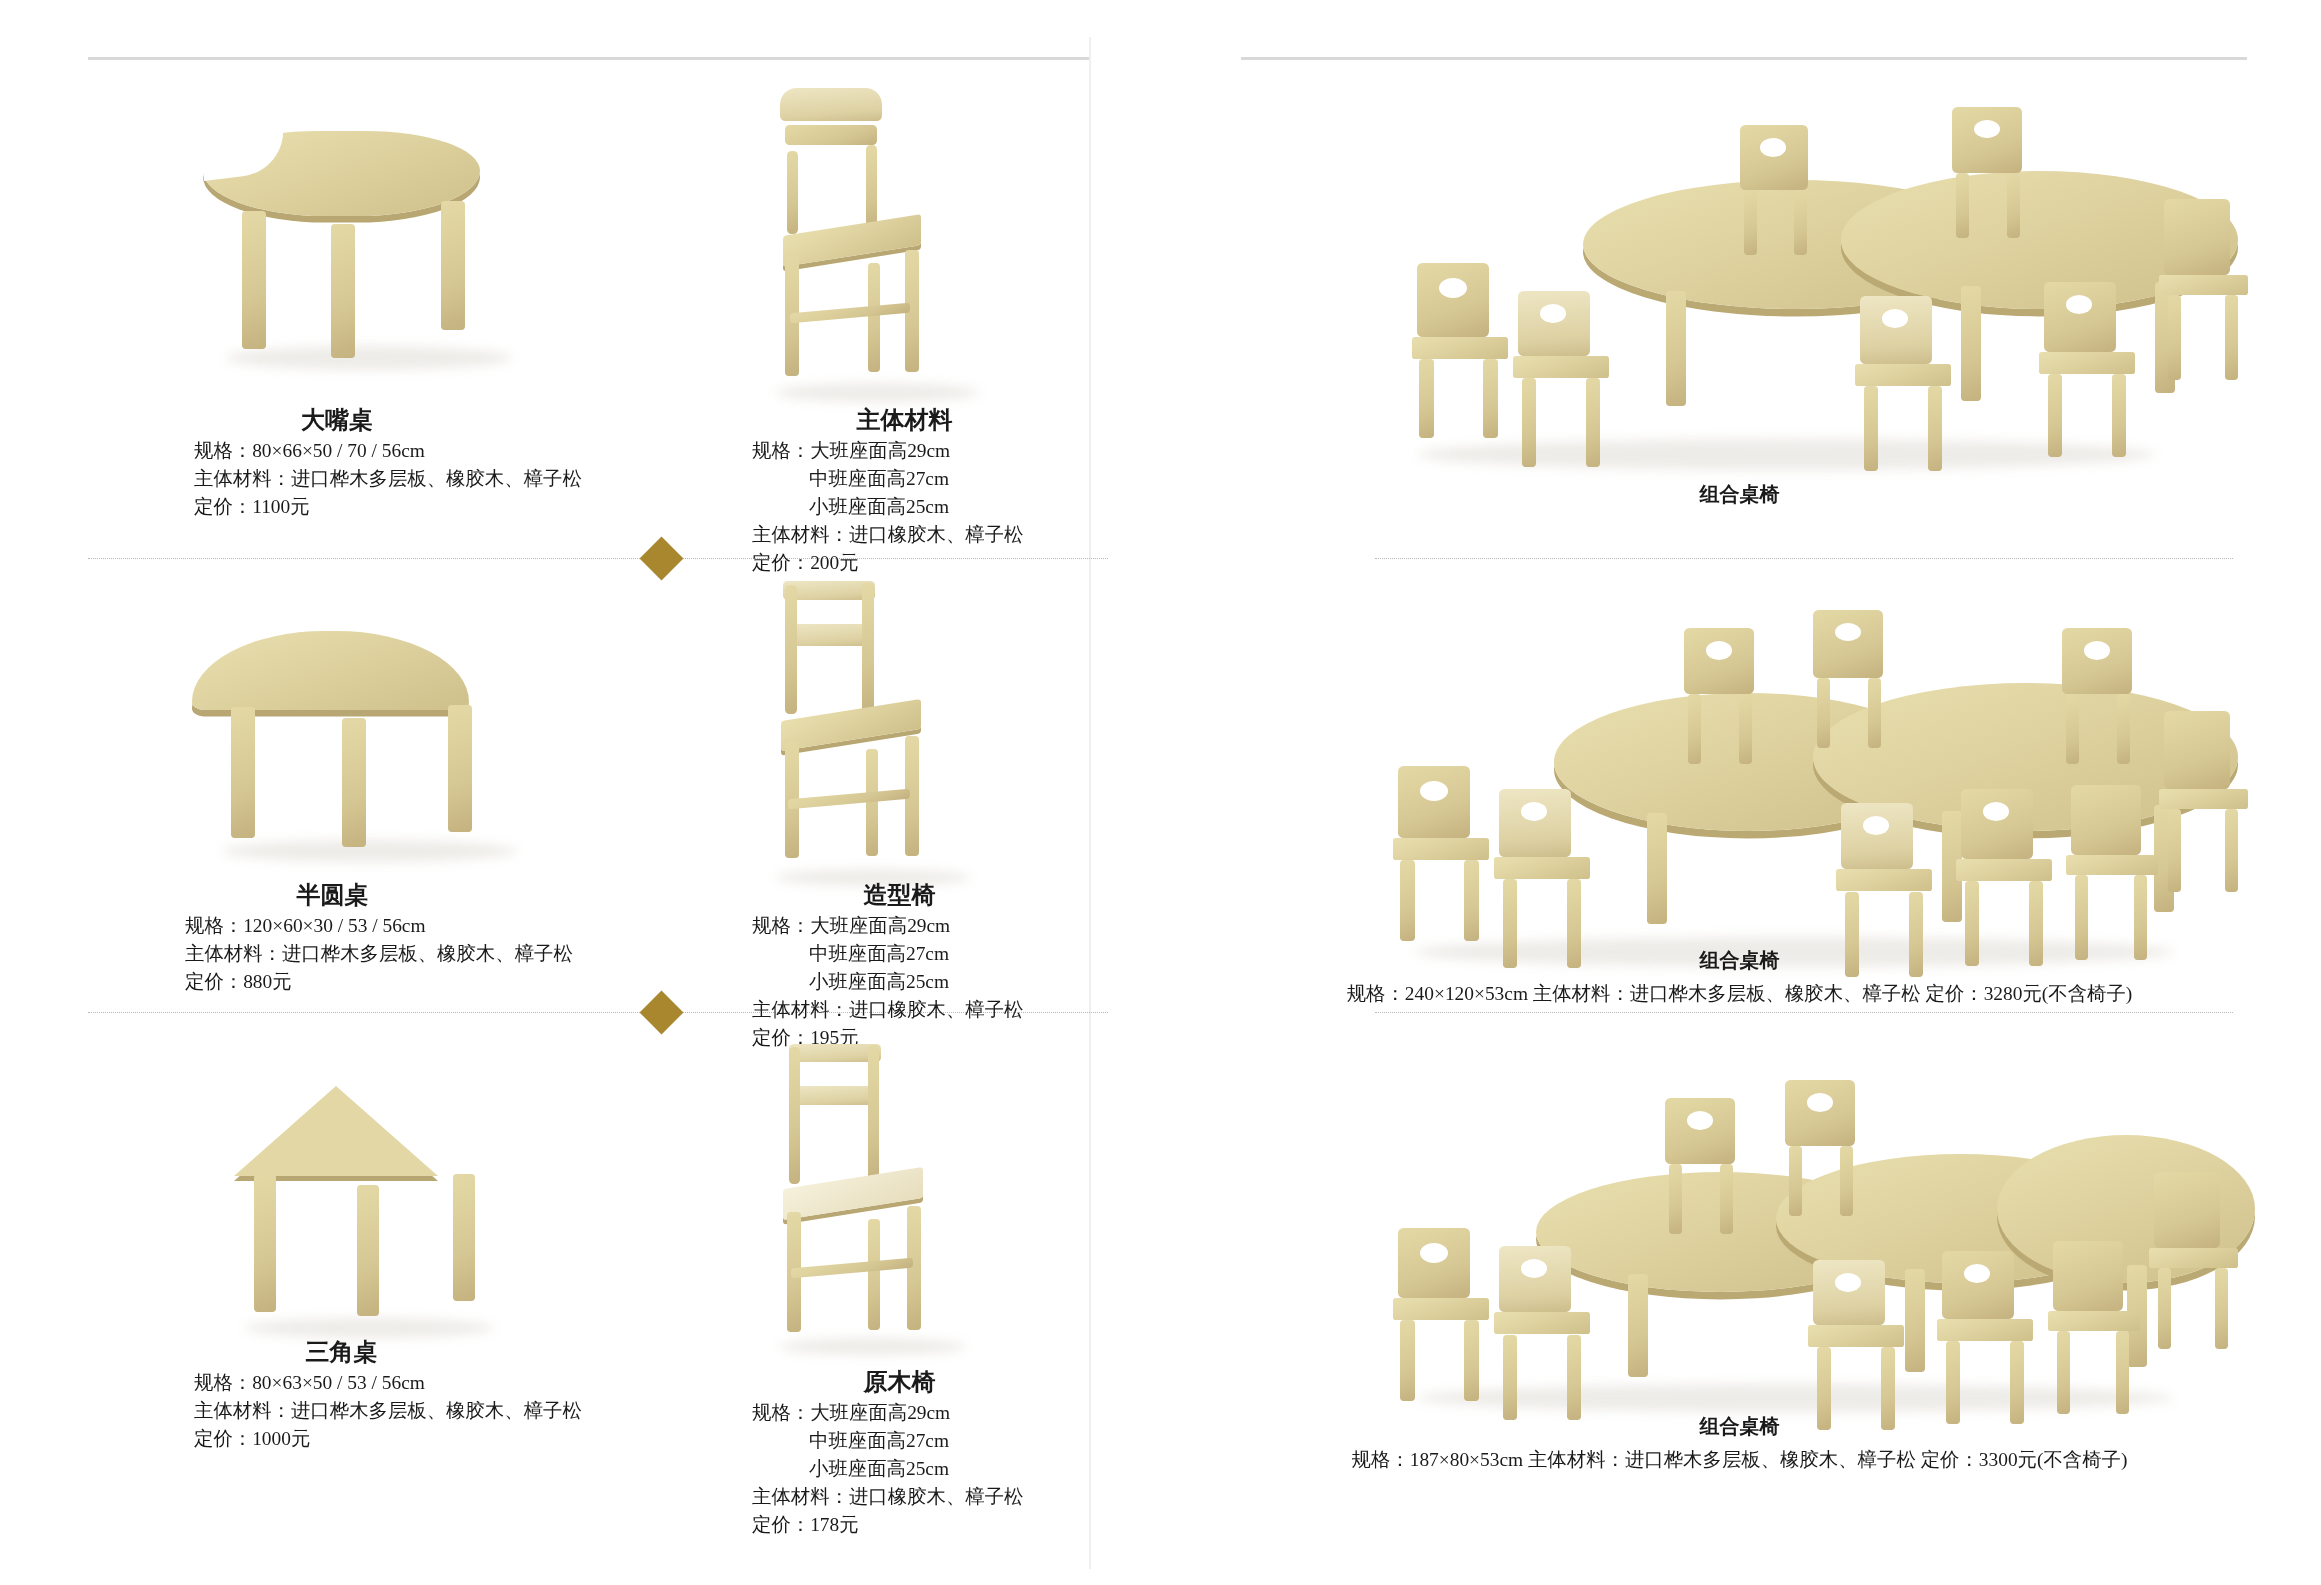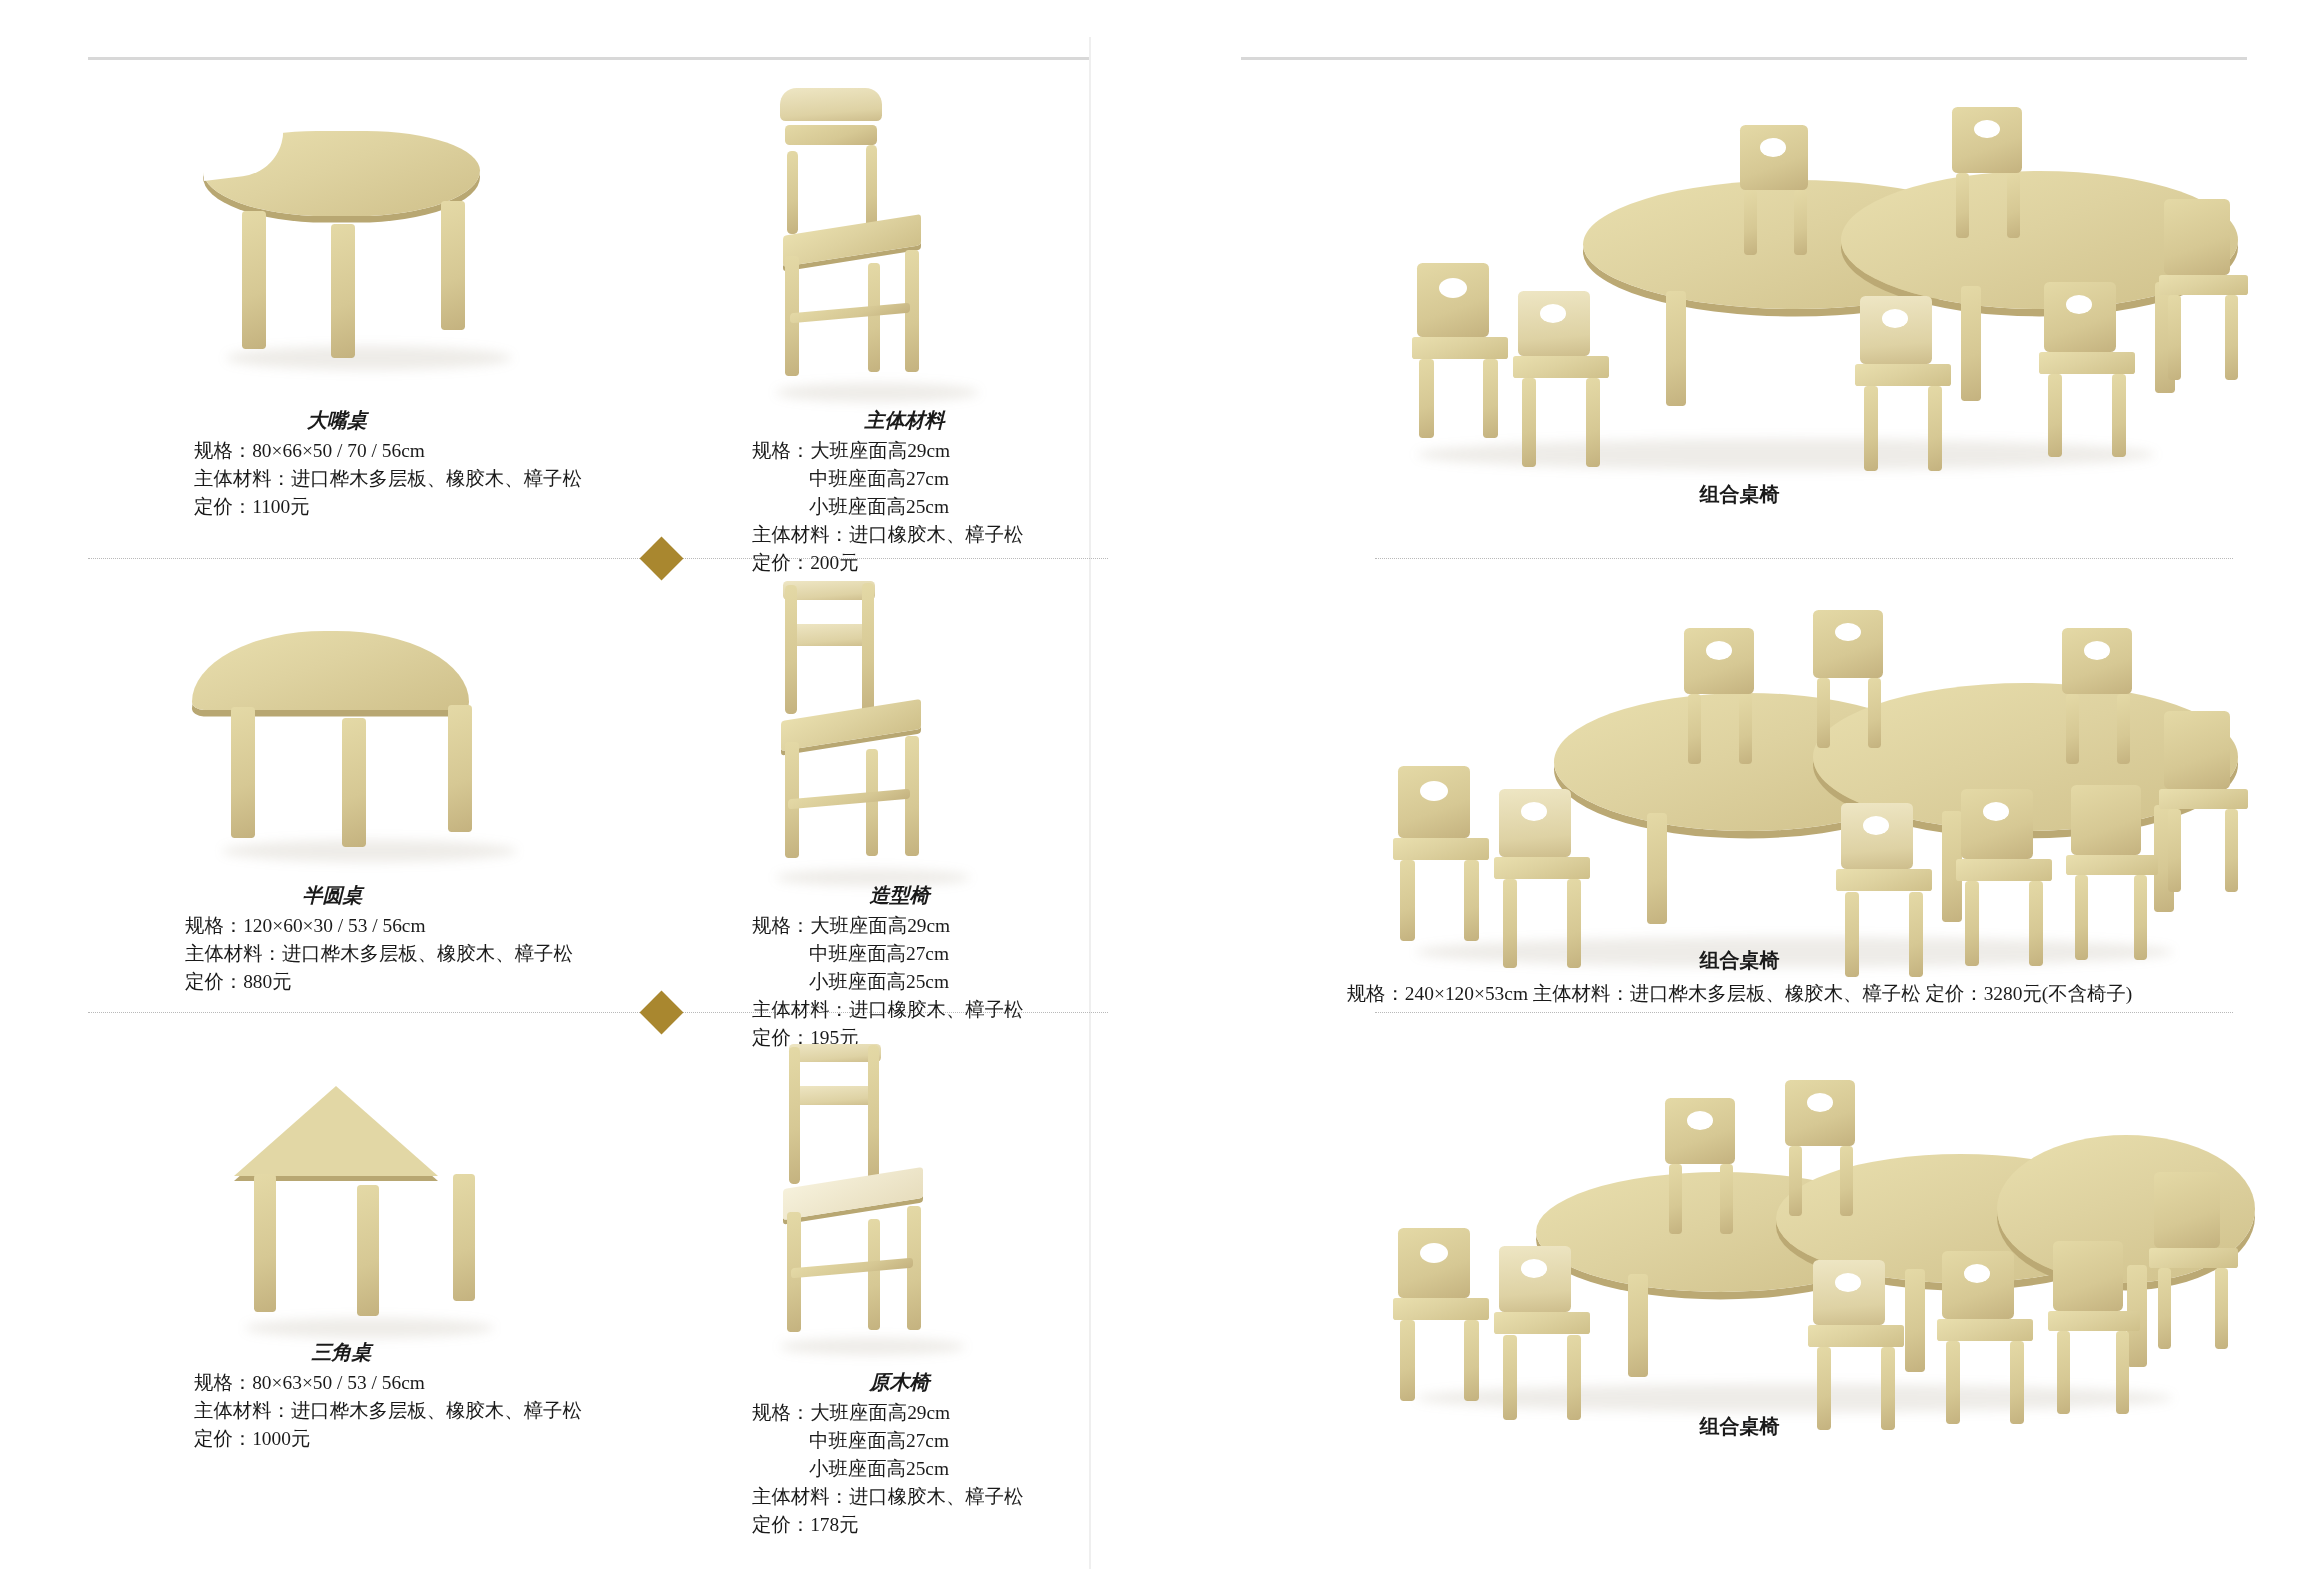--- a/index.html
+++ b/index.html
@@ -24,21 +24,21 @@
   .diamond.dm1{left:646px;top:543px;}
   .diamond.dm2{left:646px;top:997px;}
 
   
   .v-divider{position:absolute;left:1089px;top:37px;width:1.8px;height:1532px;background:#efefef;}
 
   
   .prod{position:absolute;}
   .img-box{position:relative;}
   .caption{font-size:19.4px;line-height:28px;}
-  .cap-title{font-weight:bold;font-size:20px;margin-bottom:2.8px;font-style:italic;}
+  .cap-title{font-weight:bold;font-size:24px;margin-bottom:2.8px;}
   .cap-line{white-space:nowrap;}
   .indent{display:inline-block;width:57px;}
 
   
   .wood-a{background:linear-gradient(160deg,#e9dfae 0%,#ded2a0 45%,#cfc08a 100%);}
   .wood-b{background:linear-gradient(160deg,#e4d9a6 0%,#d6c894 60%,#c4b27f 100%);}
   .wood-c{background:linear-gradient(175deg,#eee6c4 0%,#ded2a4 70%,#cdbd8c 100%);}
   .leg{position:absolute;border-radius:3.7px;}
   .shadow{position:absolute;border-radius:50%;background:rgba(120,110,80,.13);filter:blur(5.5px);}
 
@@ -403,15 +403,16 @@
     </div>
     <div class="mini-chair" style="left:858px;top:129px;">
       <div class="mc-back wood-b" style="left:0;top:0;width:66px;height:76px;"></div>
       <div class="mc-seat wood-a" style="left:-5.5px;top:76px;width:89px;height:20px;"></div>
       <div class="leg wood-b" style="left:3.7px;top:96px;width:13px;height:81px;"></div>
       <div class="leg wood-b" style="left:61px;top:96px;width:13px;height:81px;"></div>
     </div>
   </div>
   <div class="combo-cap" style="left:0;top:1412px;width:1163px;">
     <div class="t">组合桌椅</div>
+    <div>规格：187×80×53cm    主体材料：进口桦木多层板、橡胶木、樟子松    定价：3300元(不含椅子)</div>
   </div>
 </div>
 
 
 </body></html>

